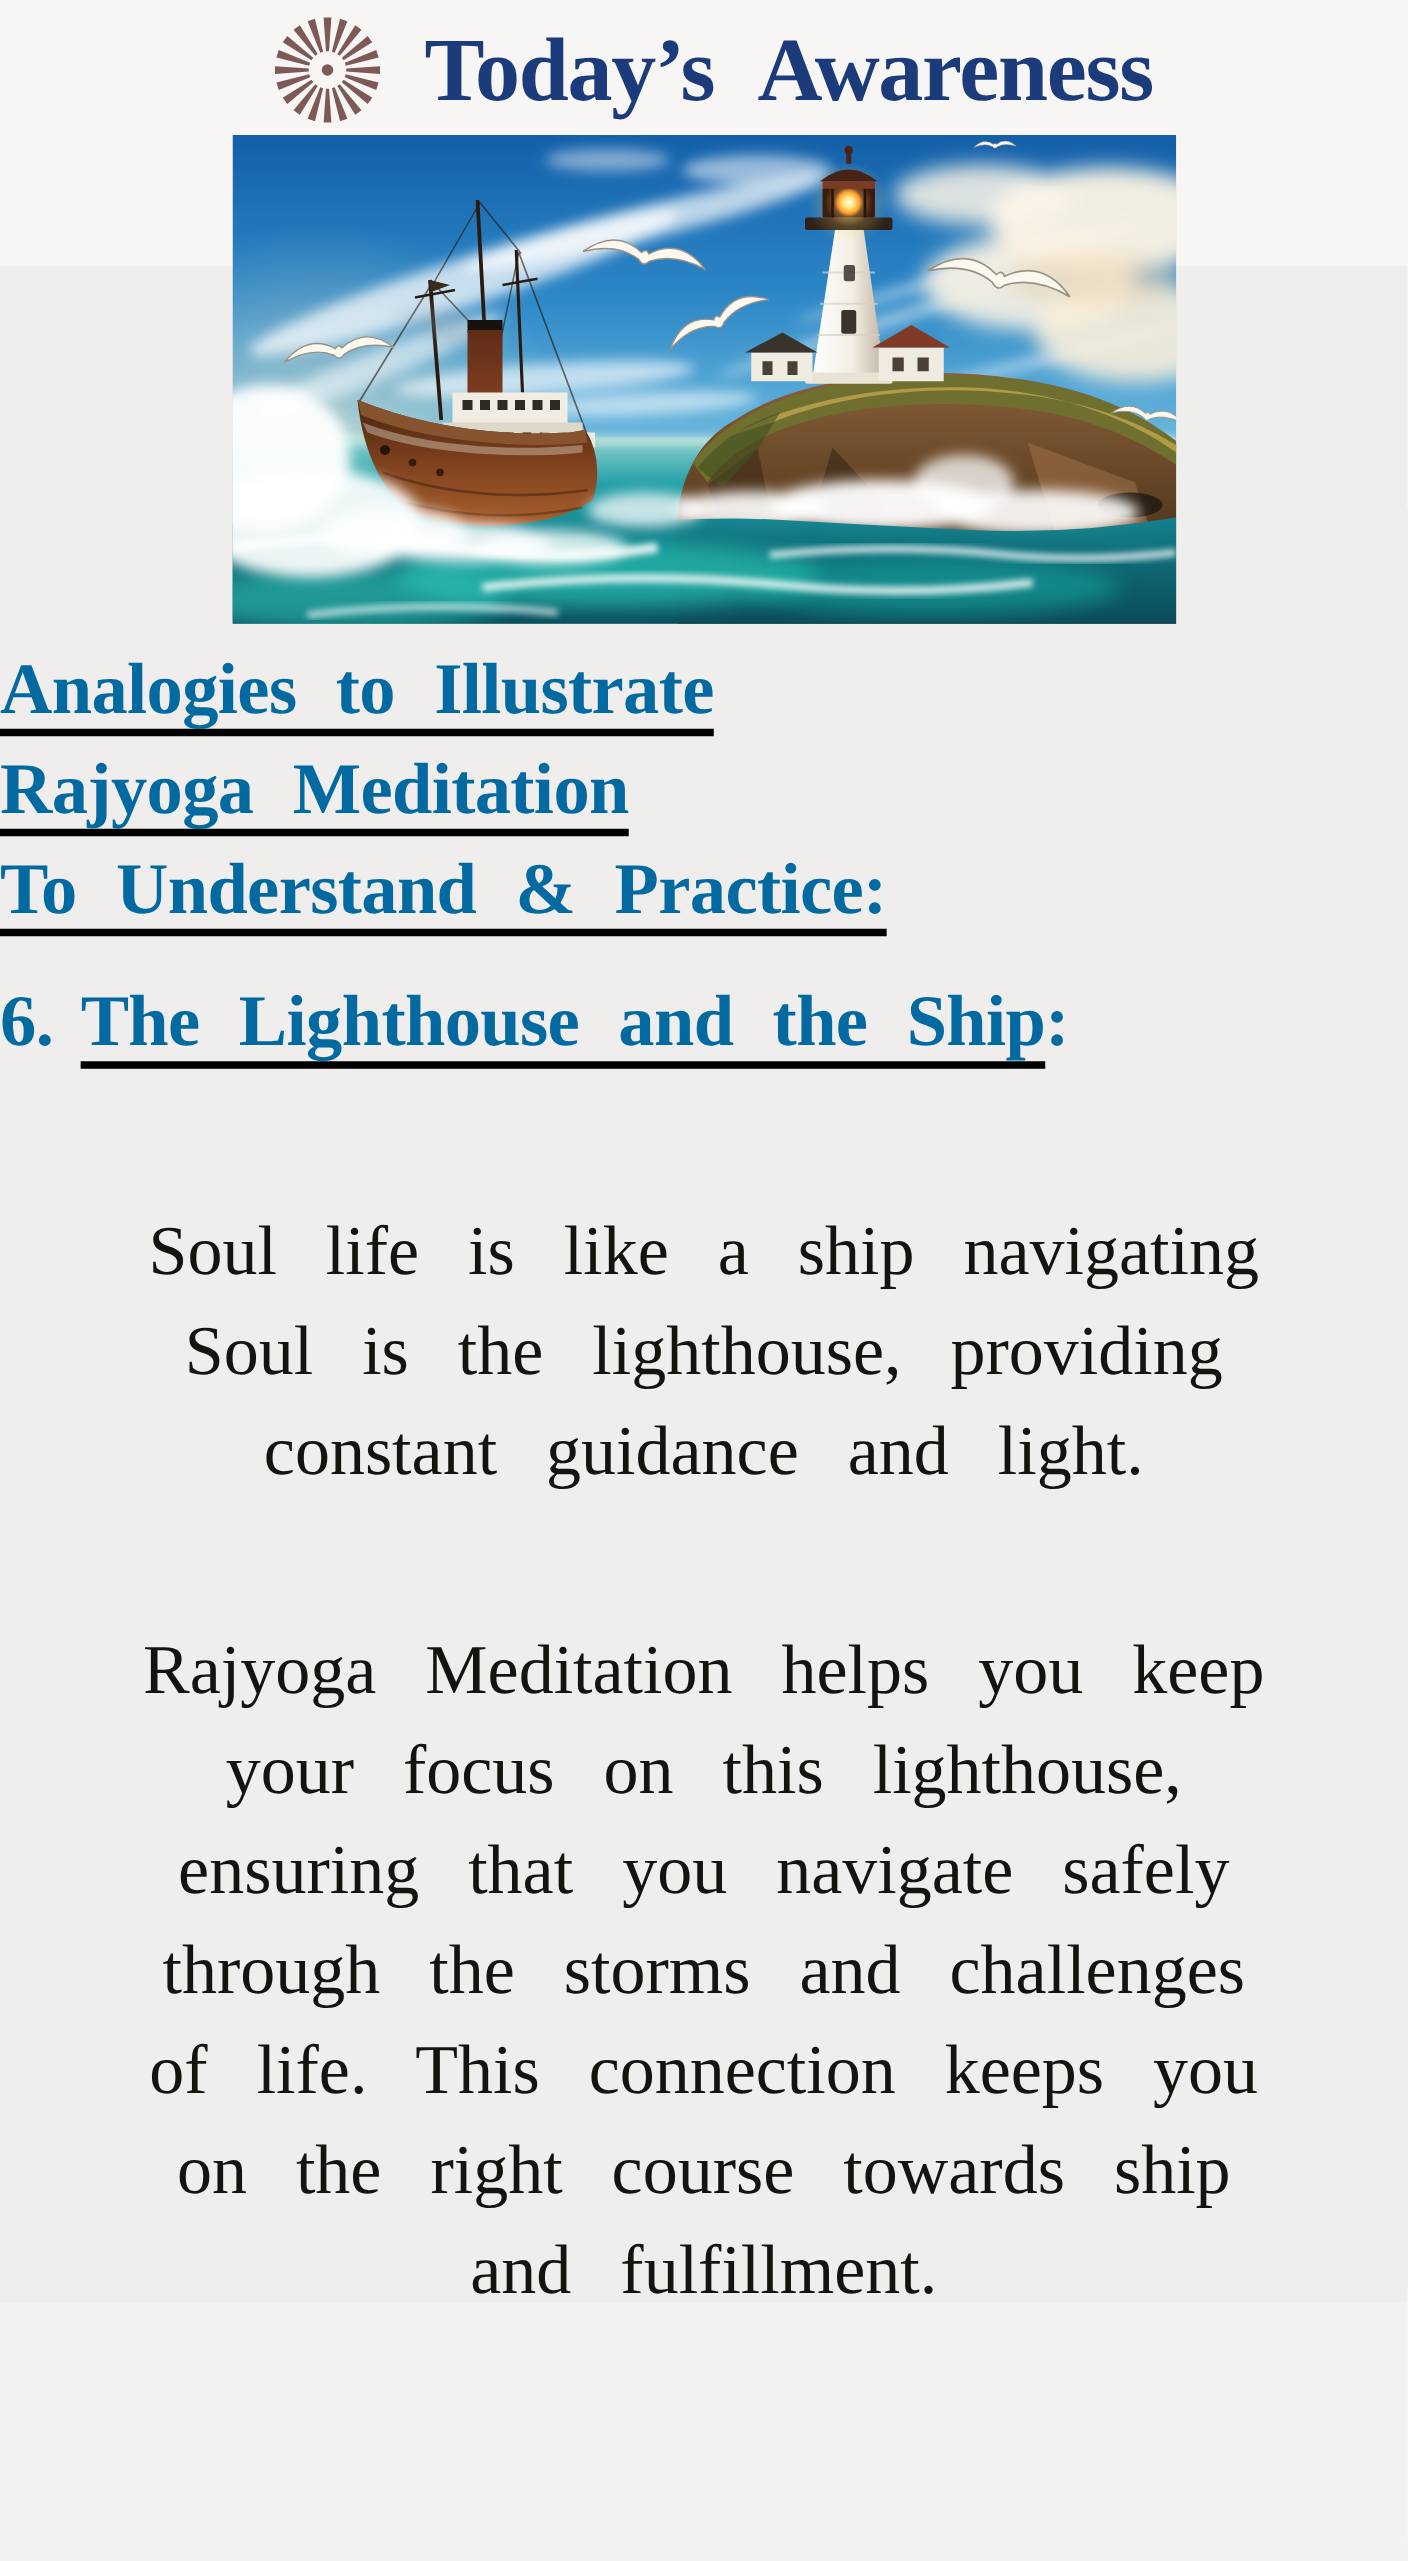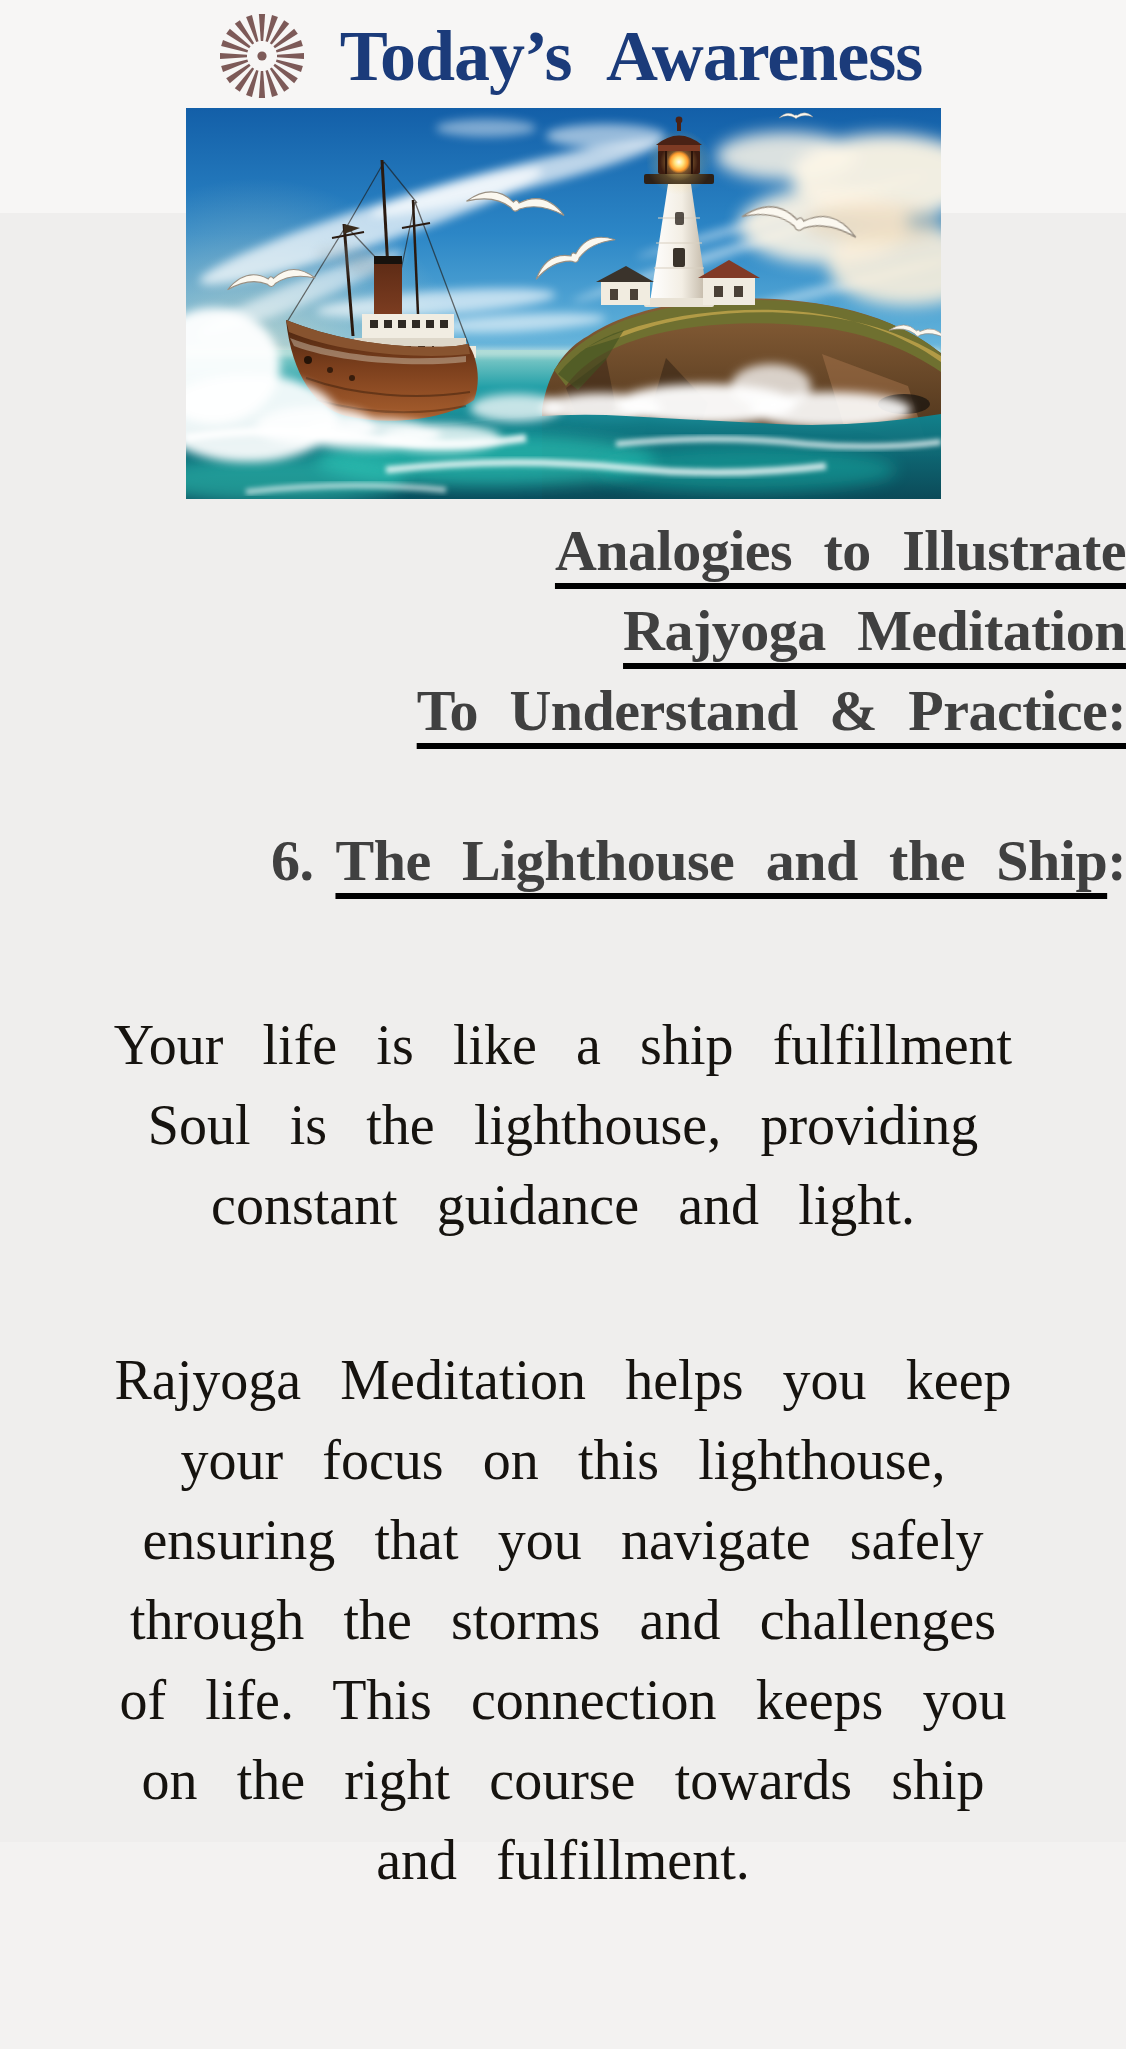--- a/index.html
+++ b/index.html
@@ -24,32 +24,32 @@
   .sun-icon{width:92px;height:92px;flex:0 0 auto;}
   .page-title{
     font-size:72px;font-weight:bold;color:var(--title-color,#1b3b7a);
     letter-spacing:-1px;word-spacing:0.3em;line-height:1;
     white-space:nowrap;
   }
 
   .hero{display:block;width:755px;height:391px;margin:4px auto 0 auto;}
 
   .h-line{
-    text-align:right;font-size:58px;font-weight:bold;color:#404040;
+    text-align:left;font-size:58px;font-weight:bold;color:#0369a1;
     line-height:80px;letter-spacing:-0.5px;word-spacing:0.3em;white-space:nowrap;
   }
   .u{
     text-decoration-line:underline;
     text-decoration-thickness:6px;
     text-underline-offset:13px;
     text-decoration-color:#000;
   }
   .main-heading{margin-top:12px;}
   .sub-heading{}
-  .item-heading{margin-top:70px;}
+  .item-heading{margin-top:26px;}
   .item-number{margin-right:22px;}
 
   .para{margin-top:104px;}
   .para2{margin-top:95px;}
   .pline{
     text-align:center;font-size:56px;line-height:80px;color:#16130f;
     word-spacing:0.45em;white-space:nowrap;
   }
 </style>
 </head>
@@ -327,21 +327,21 @@
 
     <div class="h-line sub-heading">
       <span class="u">To Understand &amp; Practice:</span>
     </div>
 
     <div class="h-line item-heading">
       <span class="item-number">6.</span><span class="u">The Lighthouse and the Ship</span><span>:</span>
     </div>
 
     <div class="para">
-        <div class="pline">Your life is like a ship fulfillment</div>
+        <div class="pline">Soul life is like a ship navigating</div>
         <div class="pline">Soul is the lighthouse, providing</div>
         <div class="pline">constant guidance and light.</div>
       </div>
     <div class="para para2">
         <div class="pline">Rajyoga Meditation helps you keep</div>
         <div class="pline">your focus on this lighthouse,</div>
         <div class="pline">ensuring that you navigate safely</div>
         <div class="pline">through the storms and challenges</div>
         <div class="pline">of life. This connection keeps you</div>
         <div class="pline">on the right course towards ship</div>

